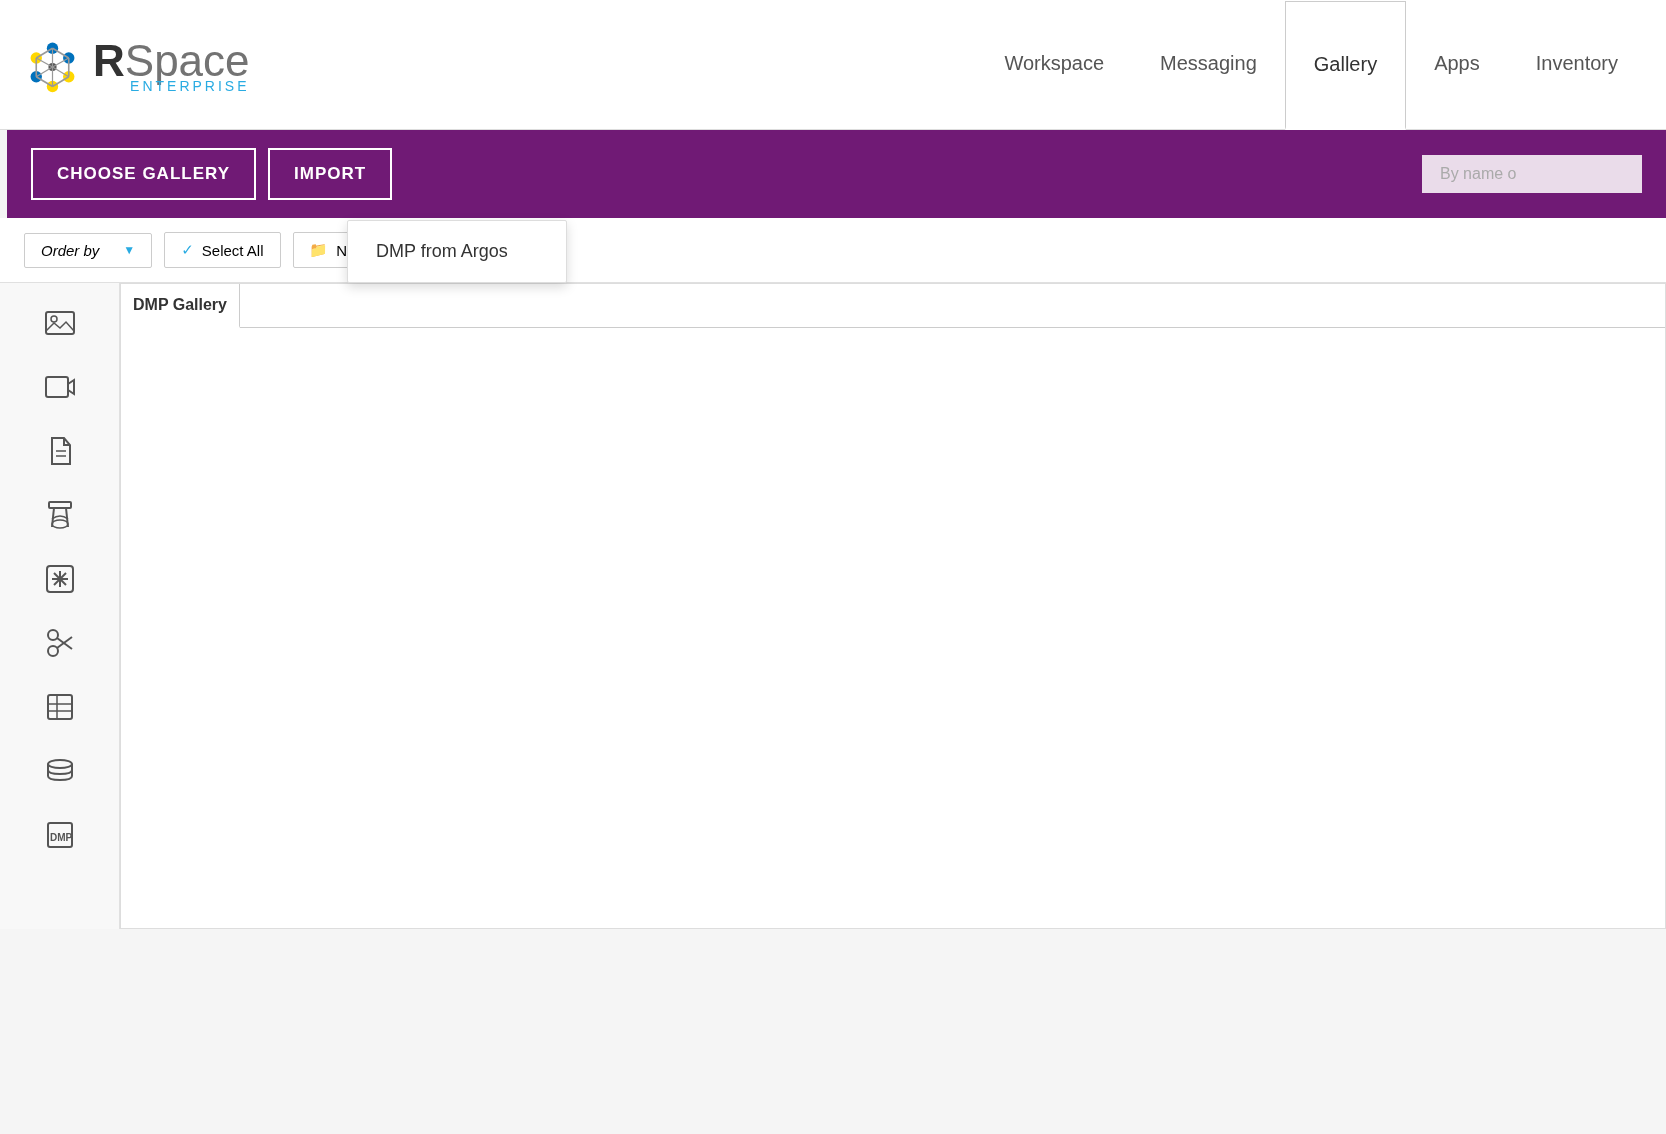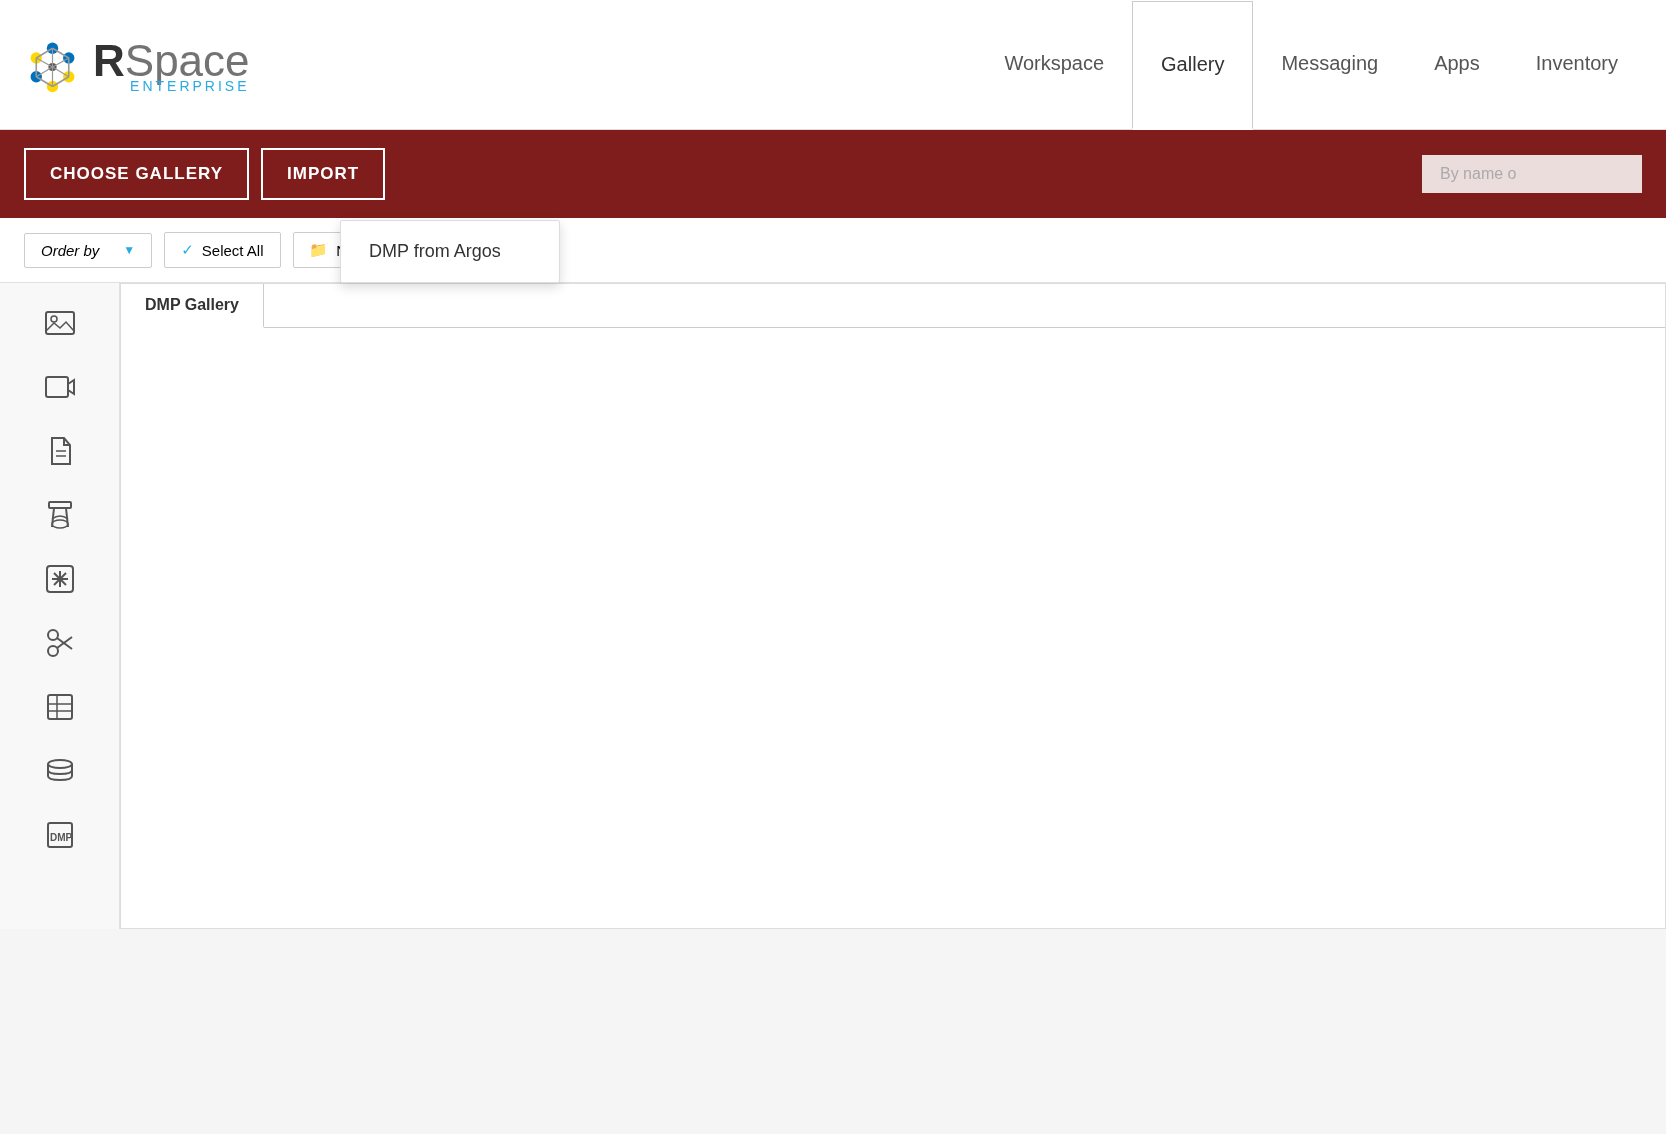--- a/index.html
+++ b/index.html
@@ -50,26 +50,27 @@
       color: #333;
       border: 1px solid #ccc;
       border-bottom: 3px solid #fff;
       background: #fff;
       margin-bottom: -1px;
       font-weight: 500;
     }
 
     
     .toolbar {
-      background: #7f1d1d;
+      background: #701a75;
       padding: 18px 24px;
       display: flex;
       align-items: center;
       gap: 12px;
       position: relative;
+      margin-left: 7px;
     }
     .btn-choose-gallery {
       background: transparent;
       border: 2px solid #fff;
       color: #fff;
       font-size: 17px;
       font-weight: 700;
       padding: 14px 24px;
       cursor: pointer;
       text-transform: uppercase;
@@ -196,21 +197,21 @@
       flex: 1;
       background: #fff;
       border: 1px solid #ddd;
       margin: 0;
     }
     .gallery-tabs {
       border-bottom: 1px solid #ccc;
       display: flex;
     }
     .gallery-tab {
-      padding: 12px 24px;
+      padding: 12px 12px;
       font-size: 16px;
       font-weight: 600;
       color: #333;
       cursor: pointer;
       border-right: 1px solid #ccc;
       background: #f5f5f5;
     }
     .gallery-tab.active {
       background: #fff;
       border-bottom: 2px solid #fff;
@@ -261,22 +262,22 @@
       <div style="display:flex; align-items:baseline;">
         <span style="font-size:44px; font-weight:900; color:#333;">R</span>
         <span style="font-size:44px; font-weight:300; color:#737373;">Space</span>
       </div>
       <span class="logo-enterprise">ENTERPRISE</span>
     </div>
   </div>
 
   <nav>
     <a class="nav-item">Workspace</a>
+    <a class="nav-item">Messaging</a>
     <a class="nav-item active">Gallery</a>
-    <a class="nav-item">Messaging</a>
     <a class="nav-item">Apps</a>
     <a class="nav-item">Inventory</a>
   </nav>
 </div>
 
 <div class="toolbar" style="position:relative;">
   <button class="btn-choose-gallery">CHOOSE GALLERY</button>
   <button class="btn-import">IMPORT</button>
   <input class="search-input" type="text" placeholder="By name o" style="">
 

